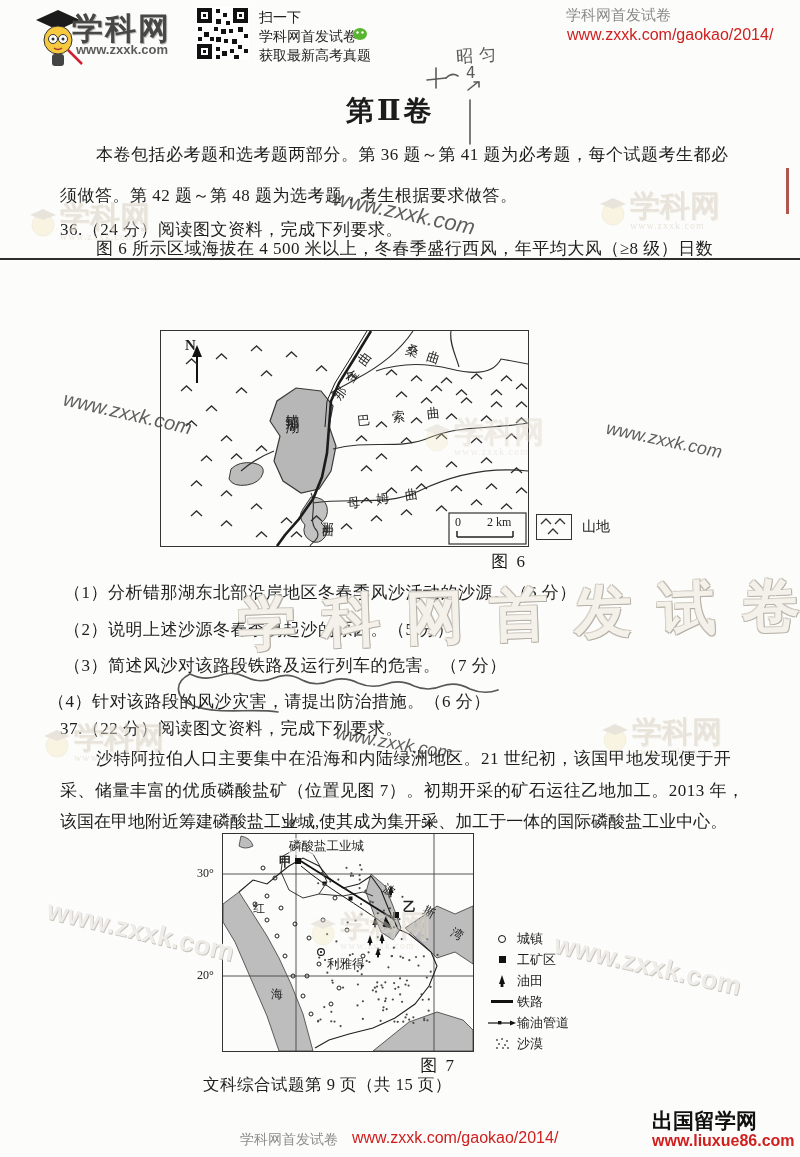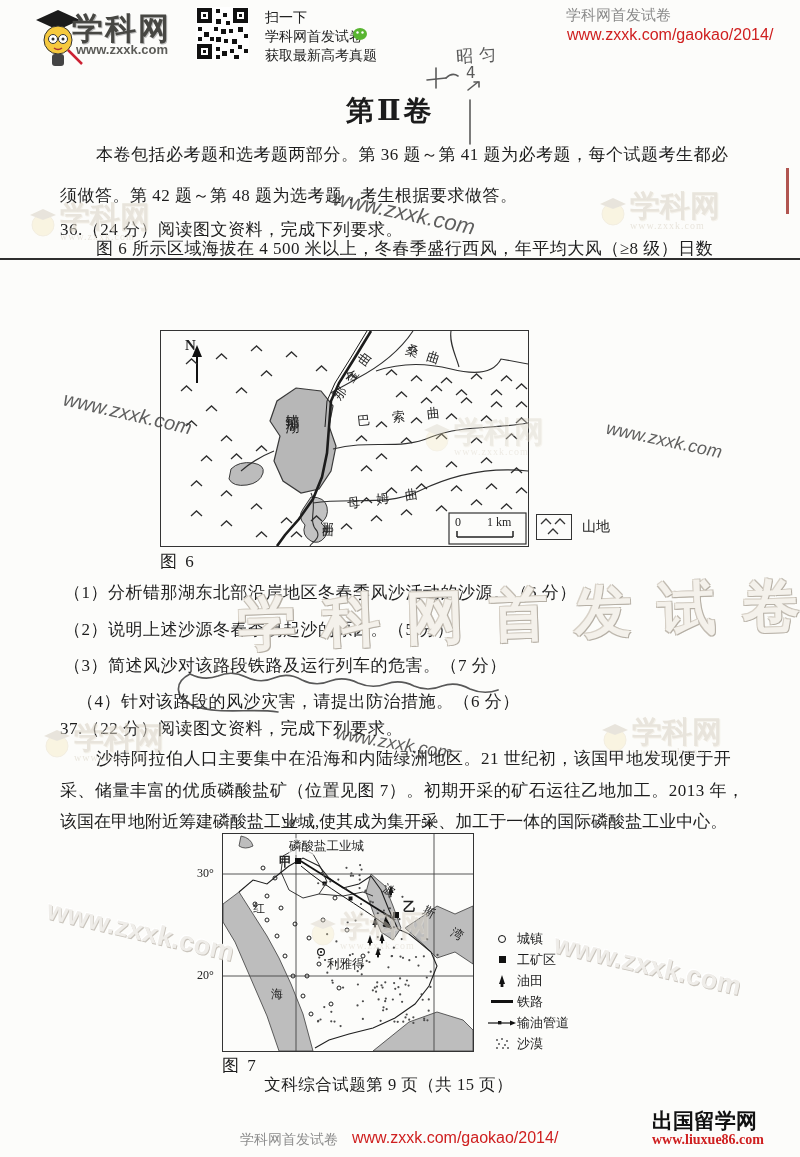--- a/index.html
+++ b/index.html
@@ -5,21 +5,21 @@
   html,body{margin:0;padding:0;background:#e9e9e9;}
   .page{position:relative;width:800px;height:1157px;background:#fcfcfa;overflow:hidden;
         font-family:"Liberation Serif","DejaVu Serif",serif;color:#1c1c1c;}
   .abs{position:absolute;}
   .bodyline{font-size:17px;letter-spacing:.5px;white-space:nowrap;color:#1d1d1d;}
   .hw{color:#5a5a5a;font-family:"DejaVu Sans",sans-serif;}
   
   .brand{font-size:31px;font-weight:bold;color:#474743;letter-spacing:2px;
          font-family:"Liberation Sans",sans-serif;text-shadow:1px 1px 0 #bbb;}
   .brandurl{font-size:13px;font-weight:bold;color:#5c5c58;font-family:"Liberation Sans",sans-serif;}
-  .qrcap{font-size:14px;color:#222;font-family:"Liberation Sans",sans-serif;line-height:18.5px;margin-left:6px;}
+  .qrcap{font-size:14px;color:#222;font-family:"Liberation Sans",sans-serif;line-height:18.5px;}
   .hdr-gray{font-size:15px;color:#8a8a8a;font-family:"Liberation Sans",sans-serif;}
   .hdr-red{font-size:16px;color:#cf2020;font-family:"Liberation Sans",sans-serif;}
   .title{font-size:28px;font-weight:bold;letter-spacing:3px;}
   
   .wm-url{font-size:20px;color:#3d3d3d;opacity:.82;font-family:"Liberation Sans",sans-serif;
           white-space:nowrap;font-style:italic;}
   .wm-emboss{font-size:27px;font-weight:bold;color:#efede9;white-space:nowrap;
           font-family:"Liberation Sans",sans-serif;
           text-shadow:1px 1px 0 #c9c4bc,-1px -1px 0 #ffffff;}
   .wm-big{font-size:58px;font-weight:bold;letter-spacing:26px;color:#f4f1eb;white-space:nowrap;
@@ -31,21 +31,21 @@
   
   .mapbox{border:1.5px solid #333;background:transparent;}
   .mlabel{position:absolute;font-size:13px;color:#222;white-space:nowrap;}
   .vert{writing-mode:vertical-rl;letter-spacing:3px;}
   .caption{font-size:17px;letter-spacing:2px;}
   .legendrow{display:flex;align-items:center;height:21px;font-size:13px;color:#1d1d1d;}
   .legendrow .sym{width:30px;display:flex;justify-content:center;align-items:center;}
   .footgray{font-size:14px;color:#8c8c8c;font-family:"Liberation Sans",sans-serif;}
   .footred{font-size:16px;color:#cf2020;font-family:"Liberation Sans",sans-serif;}
   .liuxue{font-size:21px;font-weight:bold;color:#111;font-family:"Liberation Sans",sans-serif;}
-  .liuxueurl{font-size:14px;color:#cf2020;font-family:Liberation Serif, serif;font-weight:bold;}
+  .liuxueurl{font-size:16px;color:#cf2020;font-family:Liberation Sans, sans-serif;font-weight:bold;}
 </style>
 </head>
 <body>
 
 <div class="page">
 
   <svg class="abs" style="left:28px;top:6px" width="58" height="62">
     <polygon points="8,14 30,4 52,14 30,24" fill="#1b1b1b"></polygon>
     <rect x="28" y="18" width="4" height="8" fill="#1b1b1b"></rect>
     <circle cx="30" cy="34" r="14" fill="#f6c93e" stroke="#333" stroke-width="1"></circle>
@@ -234,36 +234,36 @@
     </svg>
 
     <div class="mlabel" style="left:24px;top:6px;font-size:15px;font-weight:bold">N</div>
     <div class="mlabel vert" style="left:122px;top:72px;font-size:14px">错那湖</div>
     <div class="mlabel" style="left:168px;top:62px;transform:rotate(-54deg);transform-origin:left top;letter-spacing:8px;font-size:13px">那金曲</div>
     <div class="mlabel" style="left:244px;top:16px;transform:rotate(18deg);letter-spacing:9px">桑曲</div>
     <div class="mlabel" style="left:196px;top:76px;transform:rotate(-6deg);letter-spacing:22px">巴索曲</div>
     <div class="mlabel" style="left:186px;top:158px;transform:rotate(-8deg);letter-spacing:16px">母姆曲</div>
     <div class="mlabel vert" style="left:158px;top:182px;font-size:12px;letter-spacing:2px">那曲</div>
     <div class="mlabel" style="left:294px;top:184px;font-size:12px">0</div>
-    <div class="mlabel" style="left:326px;top:184px;font-size:12px">1 km</div>
+    <div class="mlabel" style="left:326px;top:184px;font-size:12px">2 km</div>
   </div>
 
   <div class="abs" style="left:536px;top:514px">
     <svg width="36" height="26" style="vertical-align:middle">
       <rect x="0.5" y="0.5" width="35" height="25" fill="none" stroke="#333"></rect>
       <path d="M5,10 l5,-5 l5,5 M19,10 l5,-5 l5,5 M12,20 l5,-5 l5,5" stroke="#333" stroke-width="1.3" fill="none"></path>
     </svg>
     <span class="mlabel" style="position:static;font-size:14px;margin-left:6px;vertical-align:middle">山地</span>
   </div>
-  <div class="abs caption" style="left:160px;top:550px;width:367px;text-align:left">图 6</div>
+  <div class="abs caption" style="left:160px;top:550px;width:367px;text-align:right">图 6</div>
 
   <div class="abs bodyline" style="left:64px;top:581px">（1）分析错那湖东北部沿岸地区冬春季风沙活动的沙源。（6 分）</div>
   <div class="abs bodyline" style="left:64px;top:618px">（2）说明上述沙源冬春季易起沙的原因。（5 分）</div>
   <div class="abs bodyline" style="left:64px;top:654px">（3）简述风沙对该路段铁路及运行列车的危害。（7 分）</div>
-  <div class="abs bodyline" style="left:77px;top:690px">（4）针对该路段的风沙灾害，请提出防治措施。（6 分）</div>
+  <div class="abs bodyline" style="left:48px;top:690px">（4）针对该路段的风沙灾害，请提出防治措施。（6 分）</div>
 
   <svg class="abs" style="left:90px;top:660px" width="540" height="56">
     <g stroke="#3c3c3c" stroke-width="1.7" fill="none" opacity=".85" stroke-linecap="round">
       <path d="M100,14 q14,7 28,2 q14,-6 28,1 q14,7 28,1 q14,-6 28,2 q14,7 28,1 q14,-5 28,2 q14,6 28,1 q14,-5 28,2 q14,6 28,0 q14,-5 28,3 q14,6 28,1"></path>
       <path d="M100,14 C84,22 84,38 104,46 C130,55 160,48 188,52"></path>
     </g>
   </svg>
 
   <div class="abs bodyline" style="left:60px;top:717px">37.（22 分）阅读图文资料，完成下列要求。</div>
   <div class="abs bodyline" style="left:96px;top:747px">沙特阿拉伯人口主要集中在沿海和内陆绿洲地区。21 世纪初，该国甲地发现便于开</div>
@@ -537,23 +537,23 @@
               <circle cx="3" cy="11" r="1"></circle>
               <circle cx="9" cy="11" r="1"></circle>
               <circle cx="14" cy="11" r="1"></circle>
             </g>
           </svg>
       </span>
       <span>沙漠</span>
     </div>
   </div>
 
-  <div class="abs caption" style="left:222px;top:1054px;width:250px;text-align:left">图 7</div>
-
-  <div class="abs bodyline" style="left:193px;top:1074px;width:320px;text-align:right;font-size:16.5px">文科综合试题第 9 页（共 15 页）</div>
+  <div class="abs caption" style="left:206px;top:1054px;width:250px;text-align:right">图 7</div>
+
+  <div class="abs bodyline" style="left:203px;top:1074px;width:320px;text-align:left;font-size:16.5px">文科综合试题第 9 页（共 15 页）</div>
   <div class="abs footgray" style="left:240px;top:1131px">学科网首发试卷</div>
   <div class="abs footred" style="left:352px;top:1129px">www.zxxk.com/gaokao/2014/</div>
   <div class="abs liuxue" style="left:652px;top:1107px">出国留学网</div>
   <div class="abs liuxueurl" style="left:652px;top:1132px">www.liuxue86.com</div>
 
   <div class="abs wm-url" style="left:332px;top:200px;transform:rotate(12deg);font-size:22px">www.zxxk.com</div>
   <div class="abs wm-url" style="left:62px;top:402px;transform:rotate(13deg)">www.zxxk.com</div>
   <div class="abs wm-url" style="left:605px;top:430px;transform:rotate(12deg);font-size:18px">www.zxxk.com</div>
   <div class="abs wm-url" style="left:335px;top:733px;transform:rotate(10deg);font-size:18px">www.zxxk.com</div>
   <div class="abs wm-emboss" style="left:45px;top:916px;transform:rotate(13deg)">www.zxxk.com</div>

